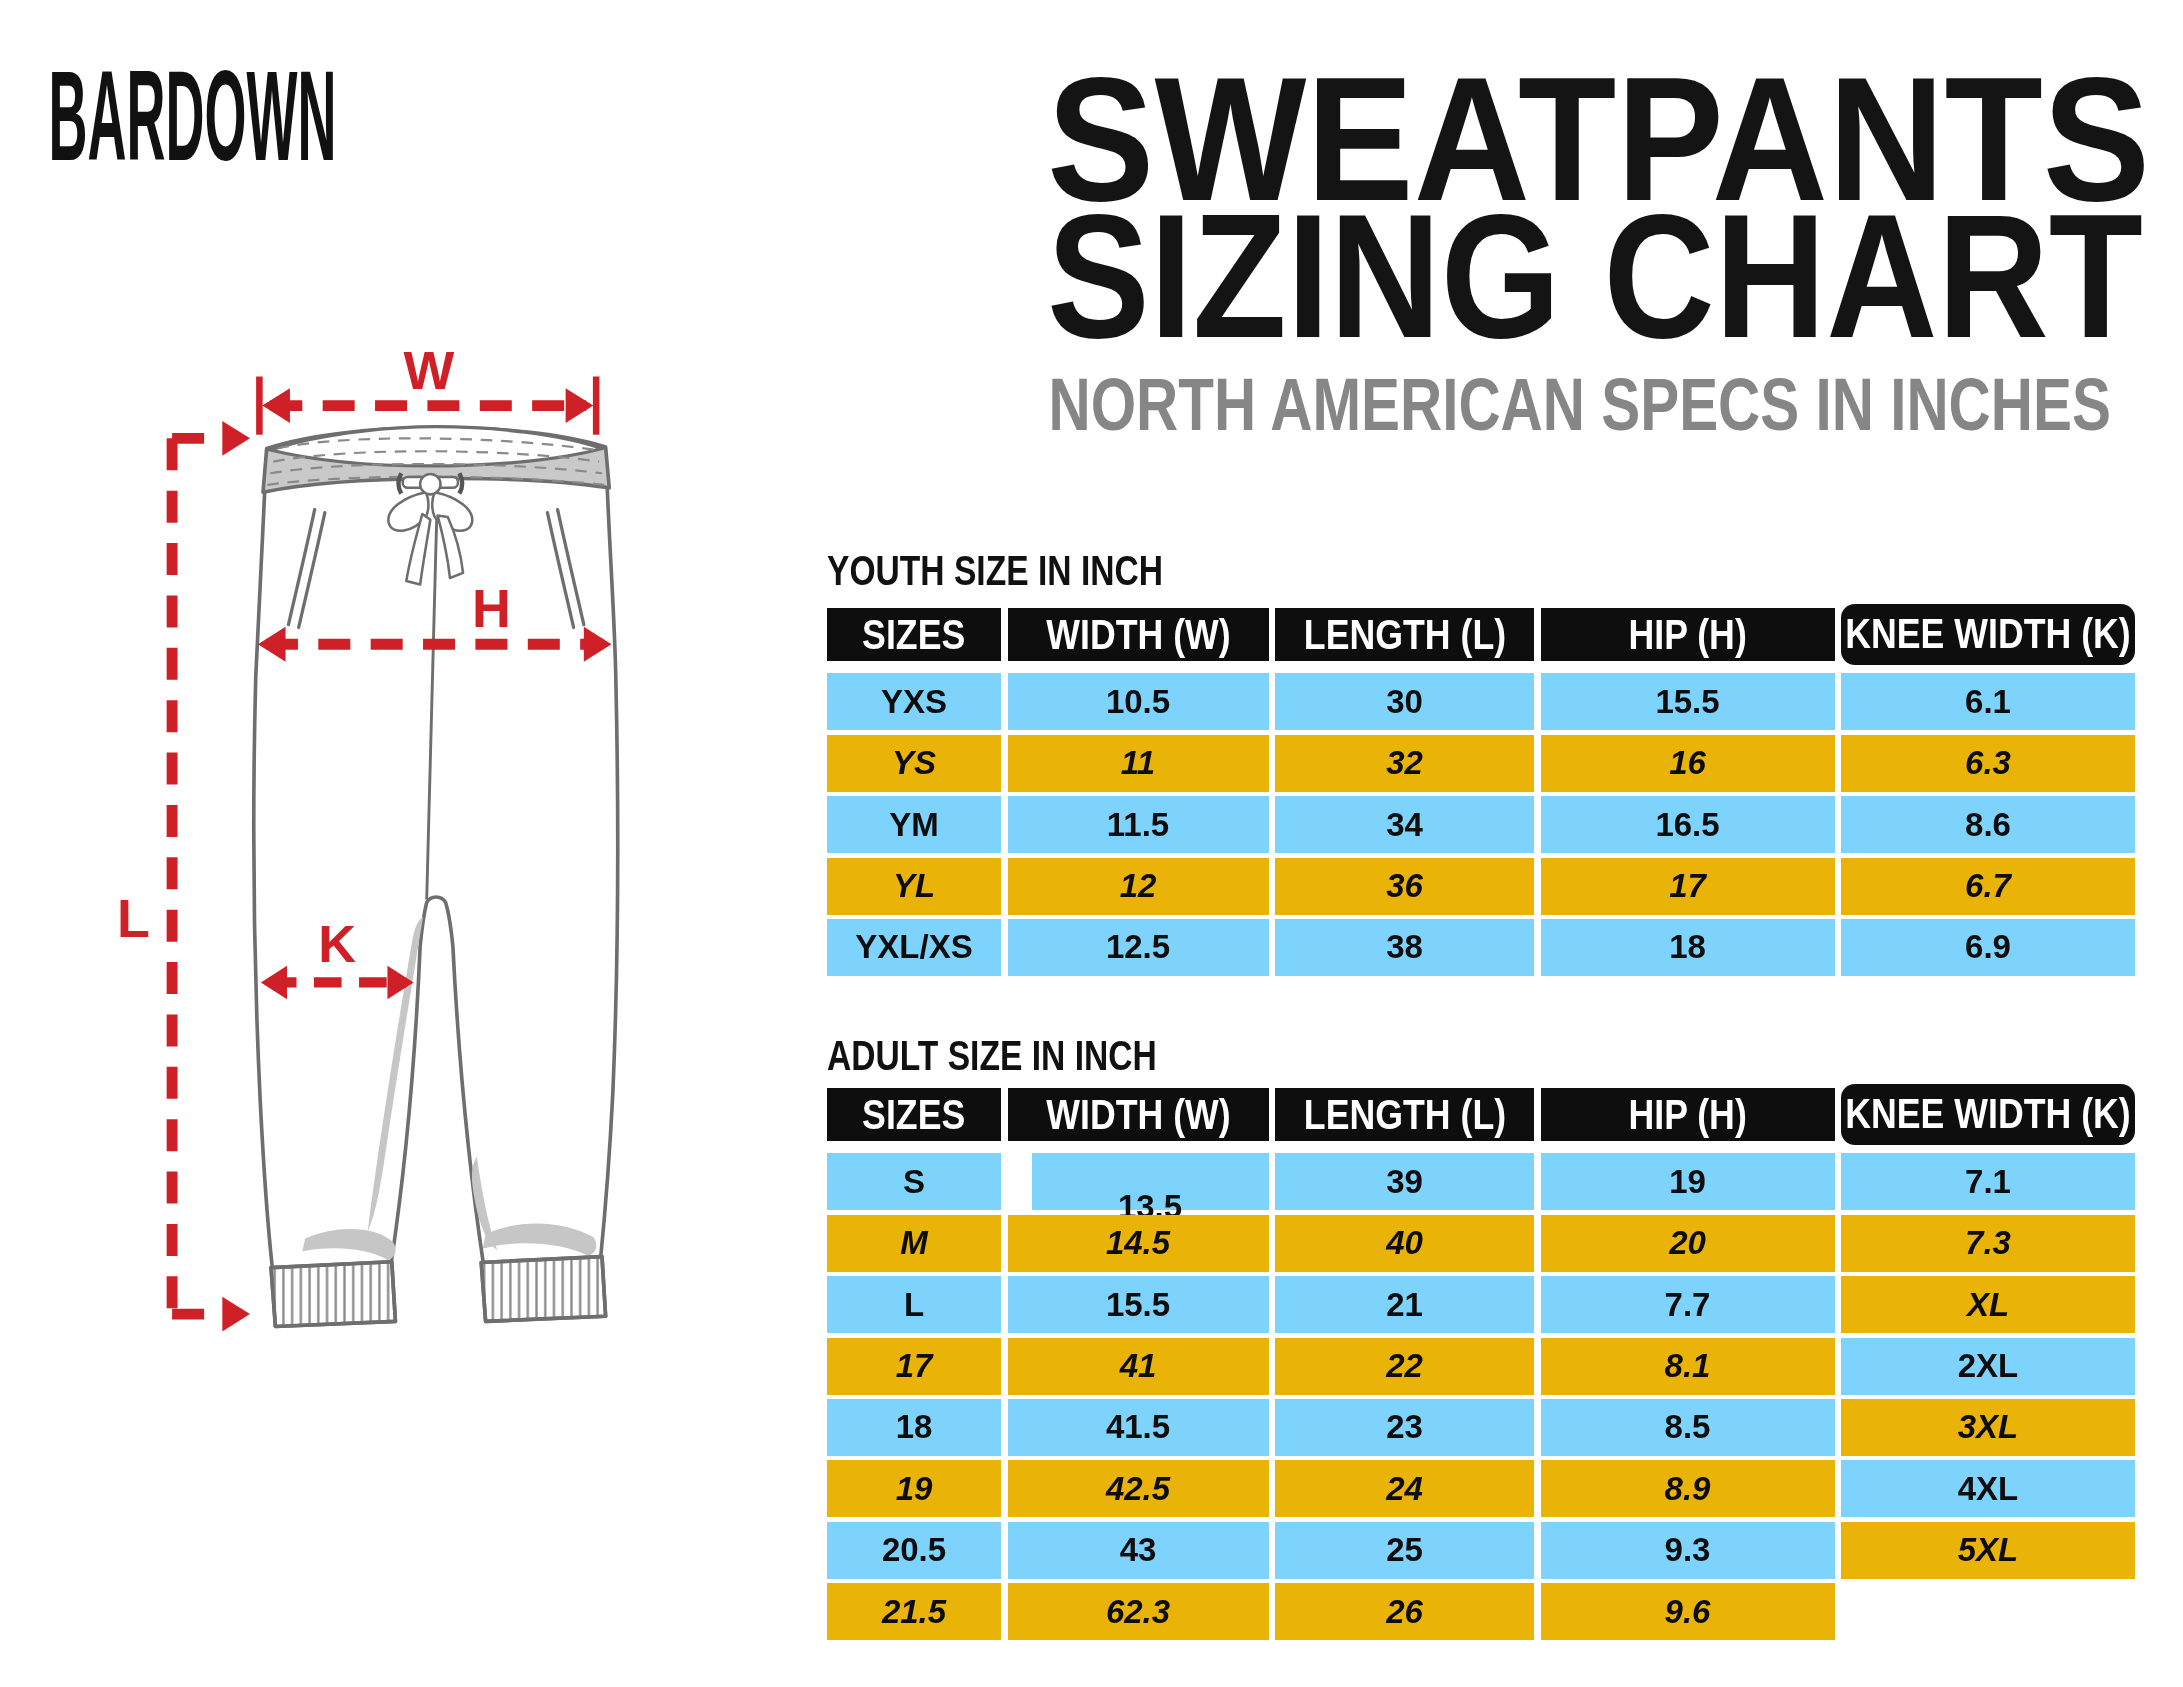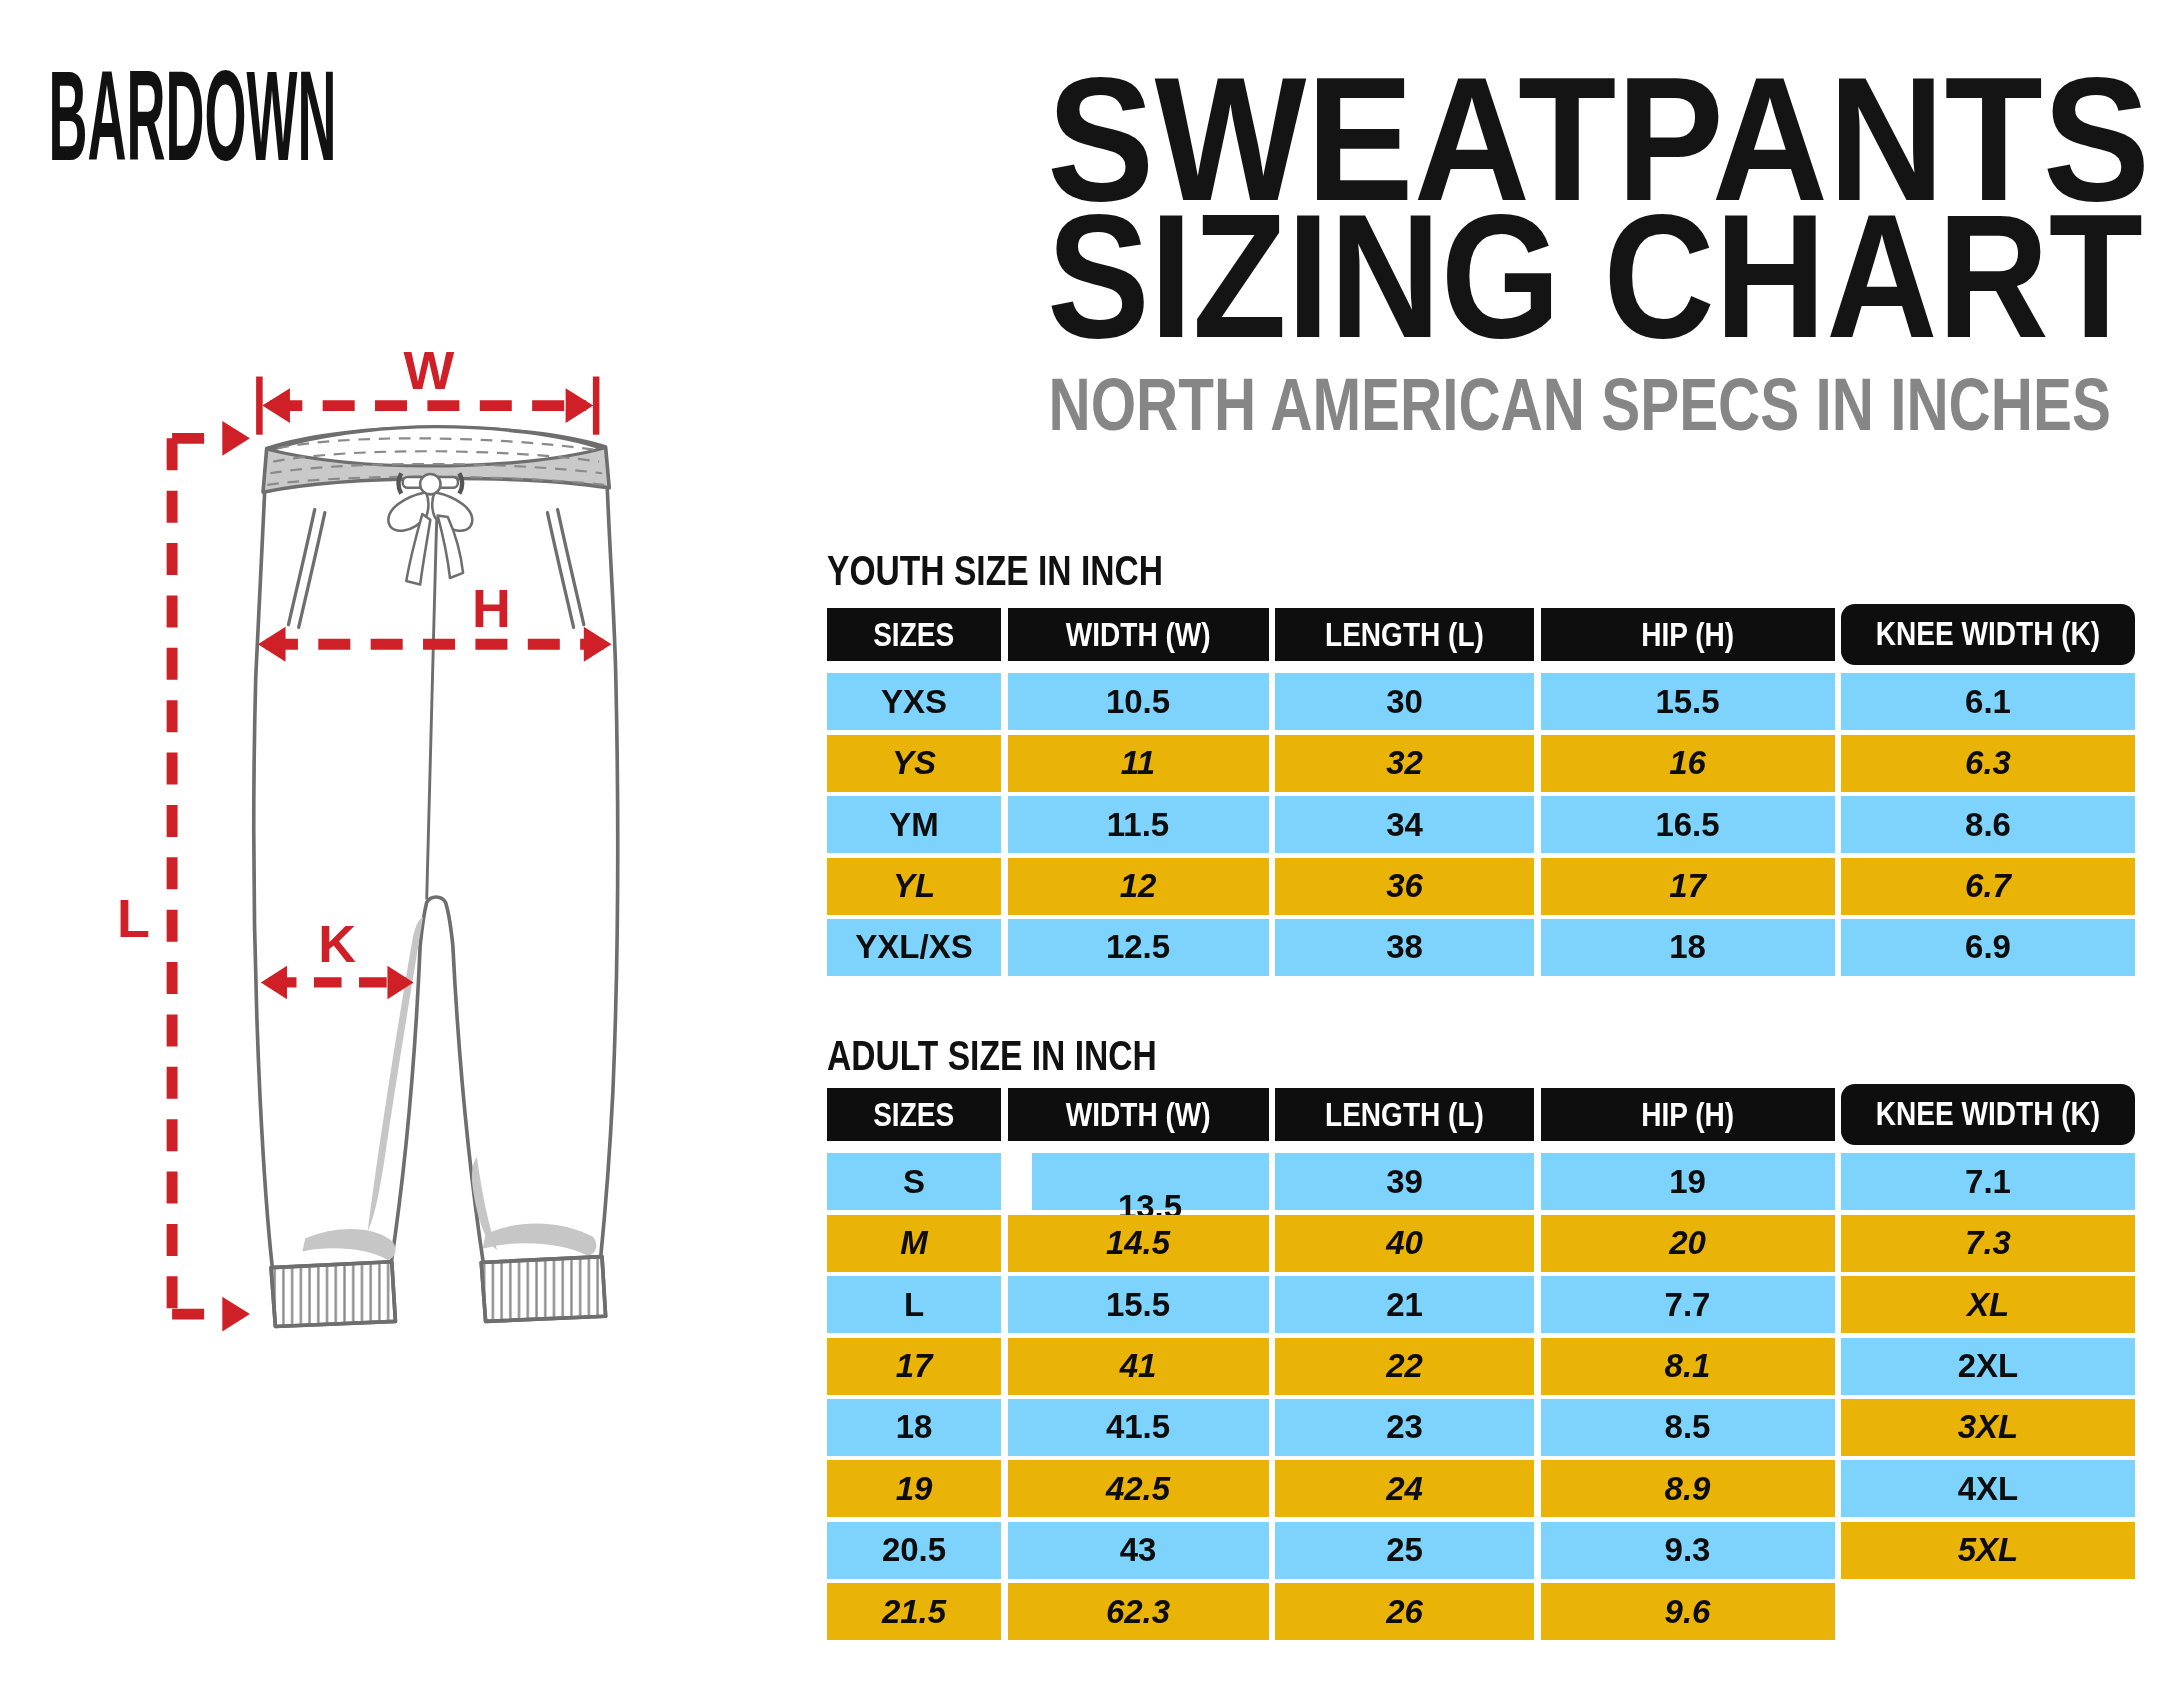--- a/index.html
+++ b/index.html
@@ -21,21 +21,21 @@
   
   .size-table{
     position:absolute;left:827px;display:grid;
     grid-template-columns:174px 261px 259px 294px 294px;
     column-gap:6.5px;row-gap:4.4px;
   }
   .size-table.youth{top:608px;}
   .size-table.adult{top:1088px;}
   .th{
     height:53px;background:#0e0e0e;color:#ffffff;display:flex;align-items:center;justify-content:center;
-    font-size:33px;font-weight:bold;white-space:nowrap;
+    font-size:42px;font-weight:bold;white-space:nowrap;
   }
   .th .cond{display:inline-block;transform:scaleX(0.85);}
   .th.th-raised{position:relative;top:-4.4px;height:61px;border-radius:14px;}
   .td{
     height:57px;display:flex;align-items:center;justify-content:center;
     font-size:33px;font-weight:bold;color:#0d0d0d;white-space:nowrap;
   }
   .td.l{background:#7dd3fc;}
   .td.g{background:#eab308;font-style:italic;}
   .td.dip{padding-top:50px;box-sizing:border-box;margin-left:24px;}

